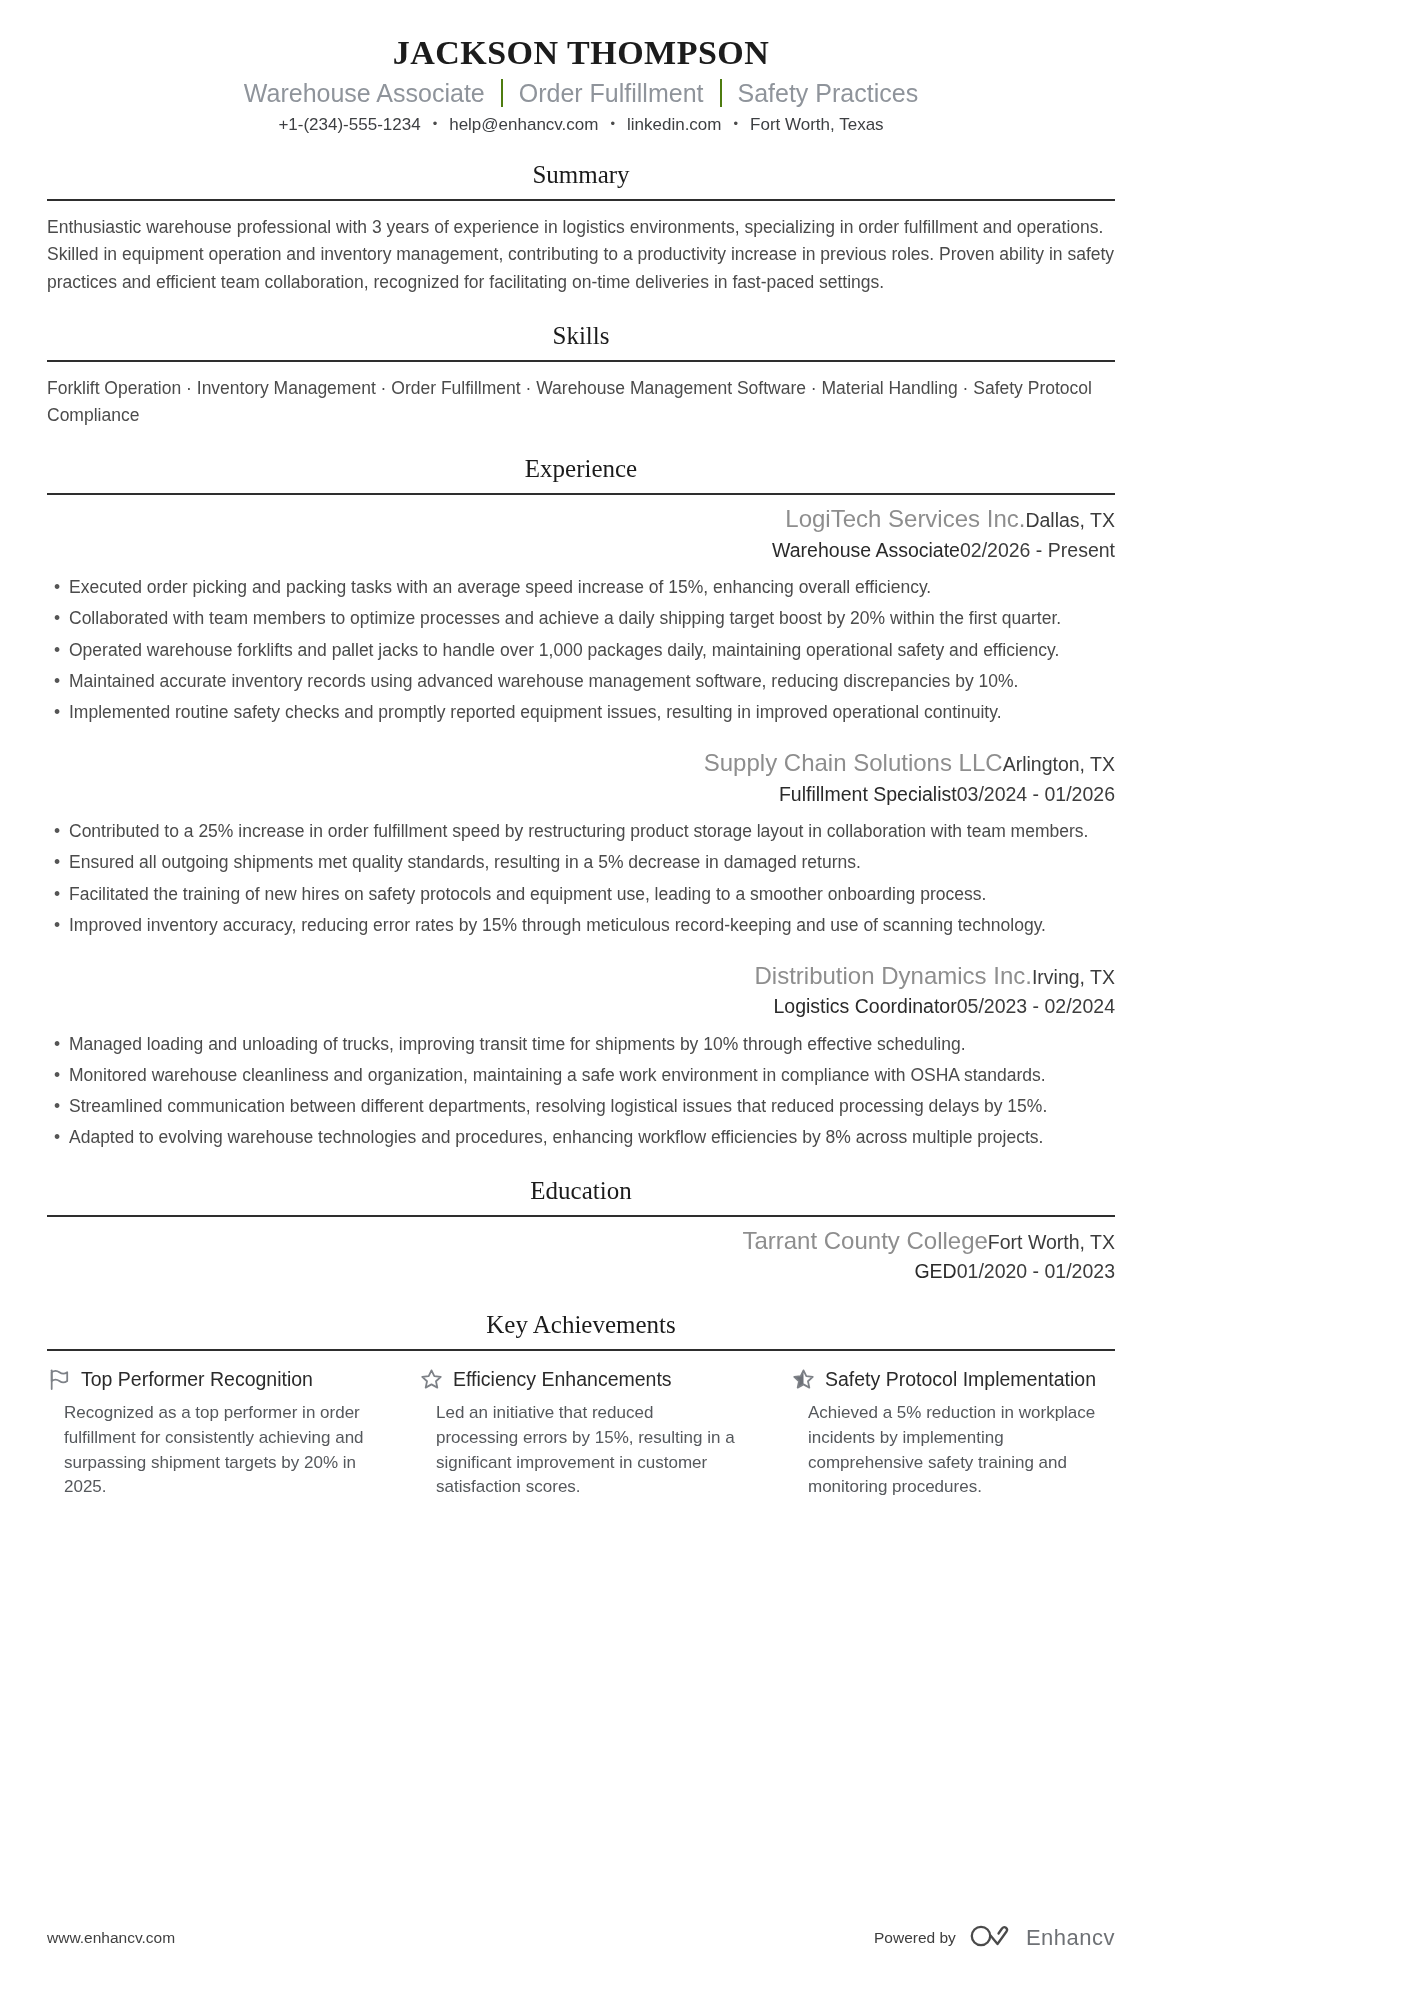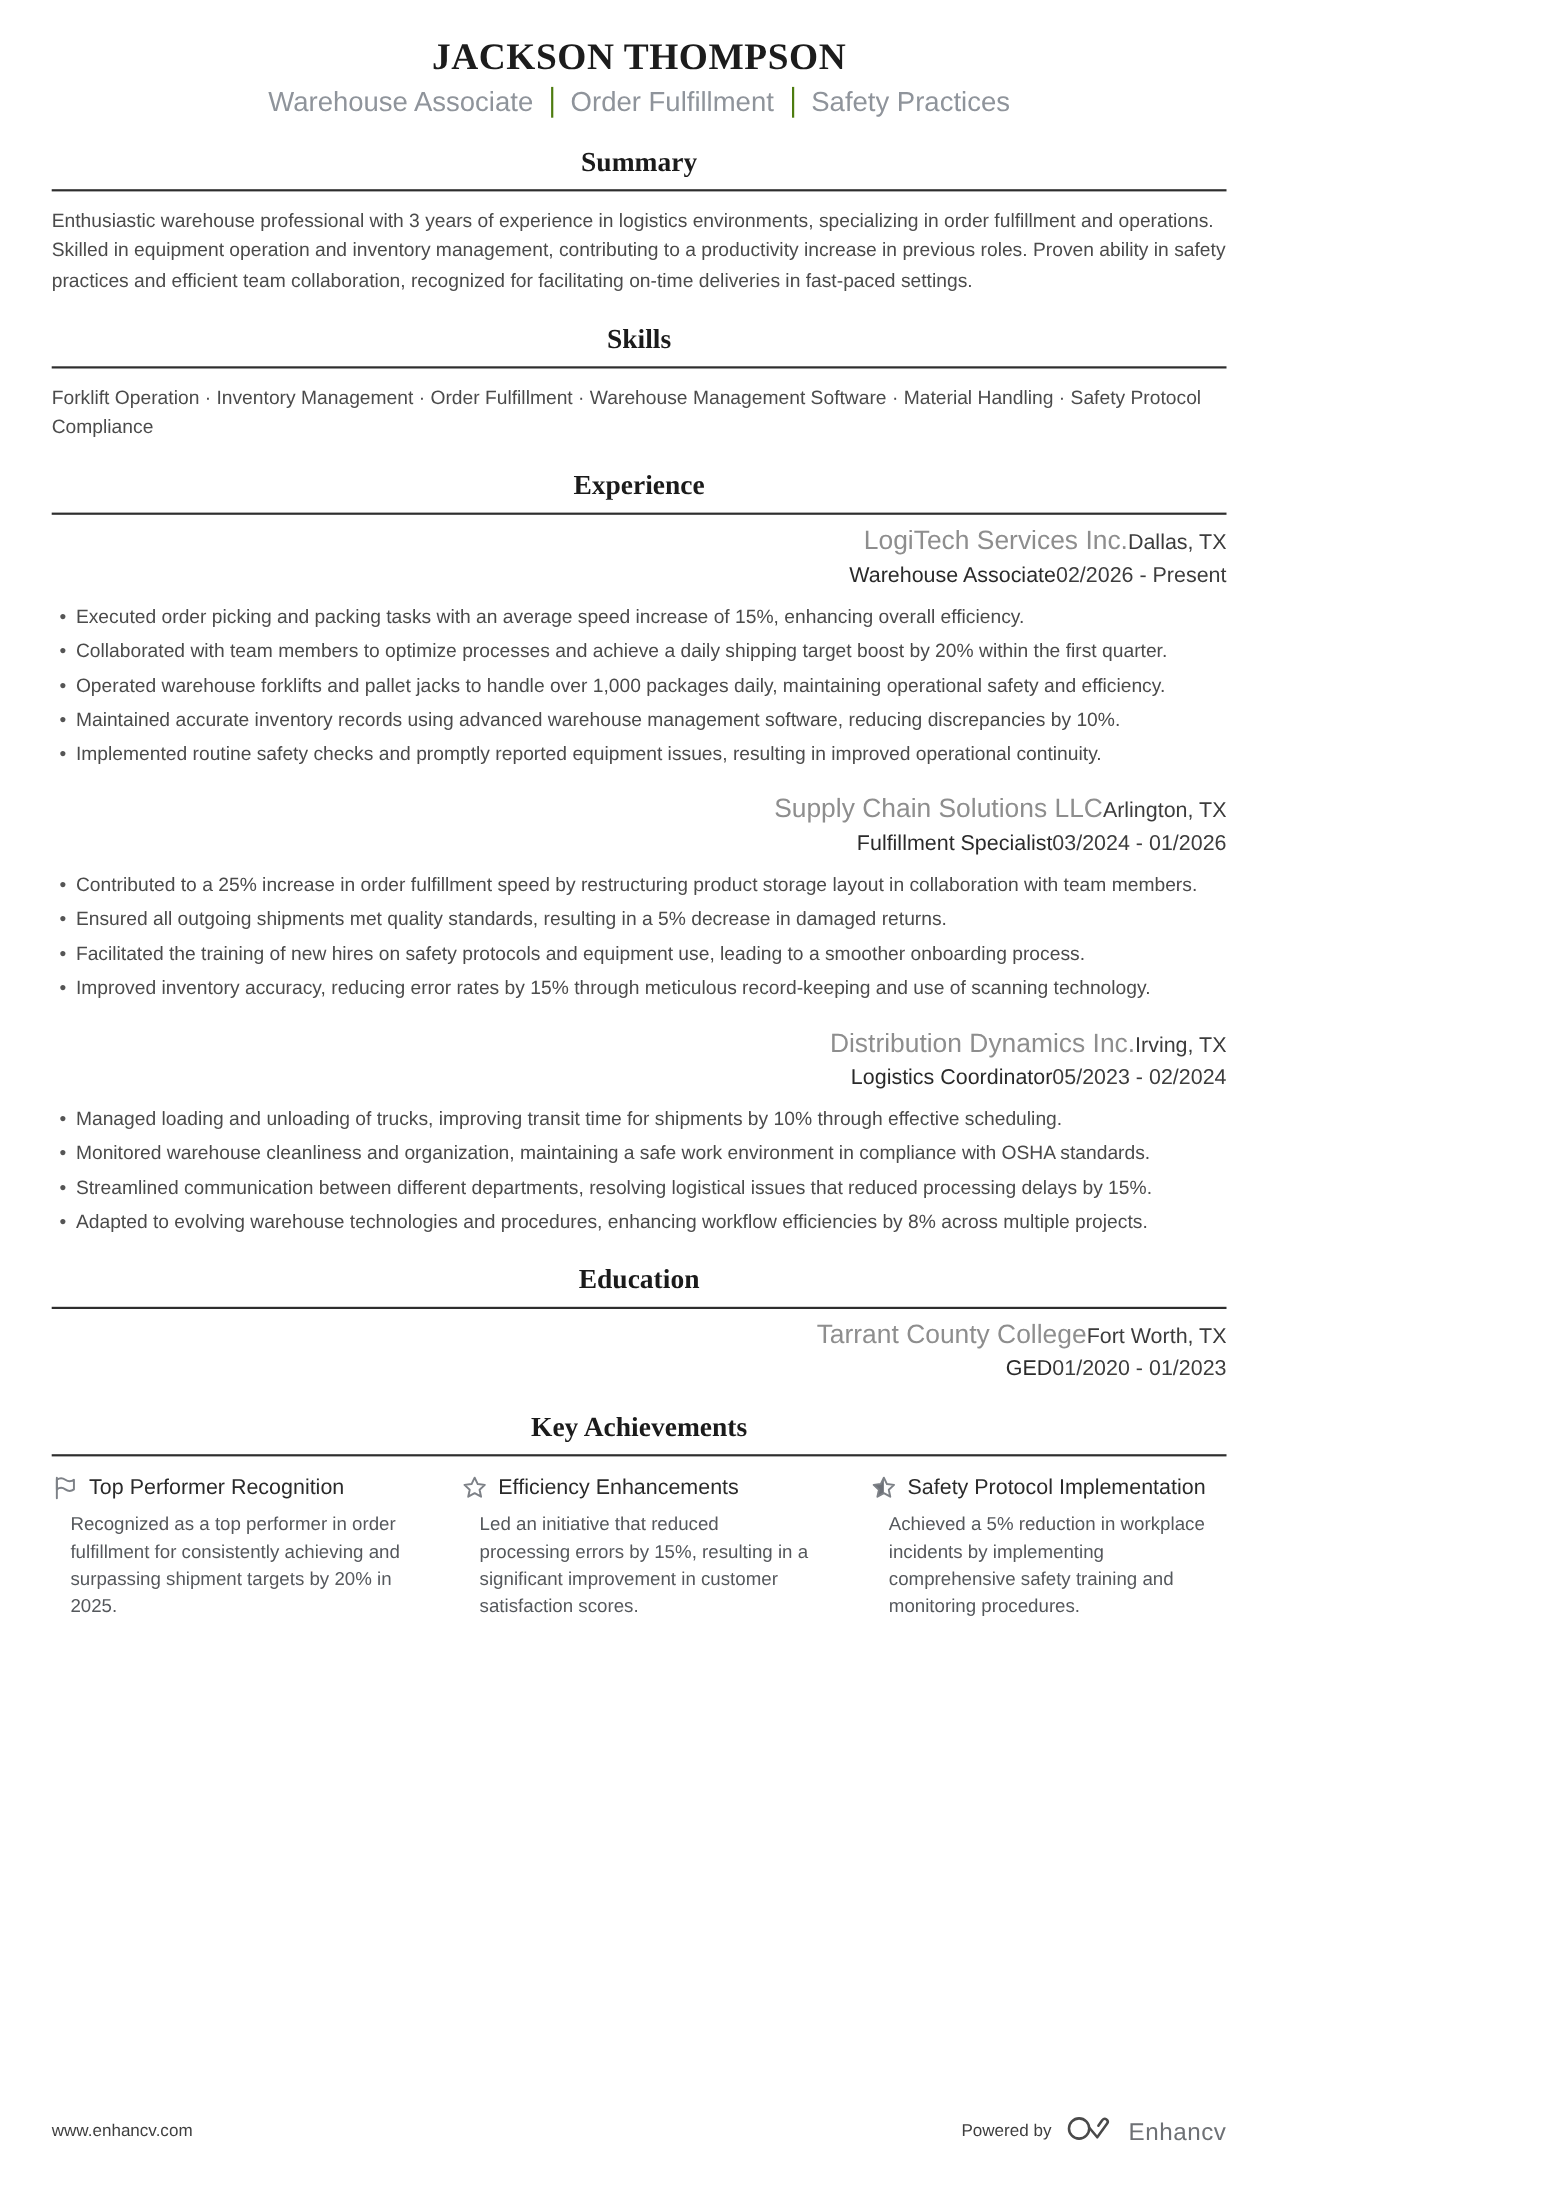--- a/index.html
+++ b/index.html
@@ -24,21 +24,21 @@
   .sub-part + .sub-part { border-left: 2px solid #4d7c0f; padding-left: 16px; margin-left: 16px; }
   .contact { margin-top: 7px; font-size: 17px; color: #3d3f42; }
   .contact-item + .contact-item::before { content: "•"; margin: 0 12px; color: #4b4b4b; font-size: 13px; vertical-align: 2px; }
 
   
   section { margin-top: 26px; }
   .sec-head { border-bottom: 2.5px solid #2e2e2e; }
   .sec-head h2 {
     margin: 0 0 10px; text-align: center;
     font-family: "Liberation Serif", "DejaVu Serif", serif;
-    font-weight: 700; font-size: 25px; color: #1b1b1b;
+    font-weight: 400; font-size: 25px; color: #1b1b1b;
   }
   .sec-body { padding-top: 13px; }
 
   .para { font-size: 17.5px; line-height: 1.56; color: #4b4b4b; }
   .skills-line { font-size: 17.5px; line-height: 1.56; color: #4b4b4b; }
 
   
   .entry { margin-bottom: 6px; }
   .row { display: flex; justify-content: flex-end; align-items: baseline; }
   .org { font-size: 24px; color: #8e8e8e; line-height: 1.35; }
@@ -72,20 +72,21 @@
   .brand { font-size: 22px; color: #6e7175; letter-spacing: 0.5px; }
 </style>
 </head>
 <body>
 
 <div class="page">
 
   <div class="hdr">
     <h1>JACKSON THOMPSON</h1>
     <div class="subtitle"><span class="sub-part">Warehouse Associate</span><span class="sub-part">Order Fulfillment</span><span class="sub-part">Safety Practices</span></div>
+    <div class="contact"><span class="contact-item">+1-(234)-555-1234</span><span class="contact-item">help@enhancv.com</span><span class="contact-item">linkedin.com</span><span class="contact-item">Fort Worth, Texas</span></div>
   </div>
 
   <section>
     <div class="sec-head">
       <h2>Summary</h2>
     </div>
     <div class="sec-body">
       <p class="para" style="margin:0">Enthusiastic warehouse professional with 3 years of experience in logistics environments, specializing in order fulfillment and operations. Skilled in equipment operation and inventory management, contributing to a productivity increase in previous roles. Proven ability in safety practices and efficient team collaboration, recognized for facilitating on-time deliveries in fast-paced settings.</p>
     </div>
   </section>

